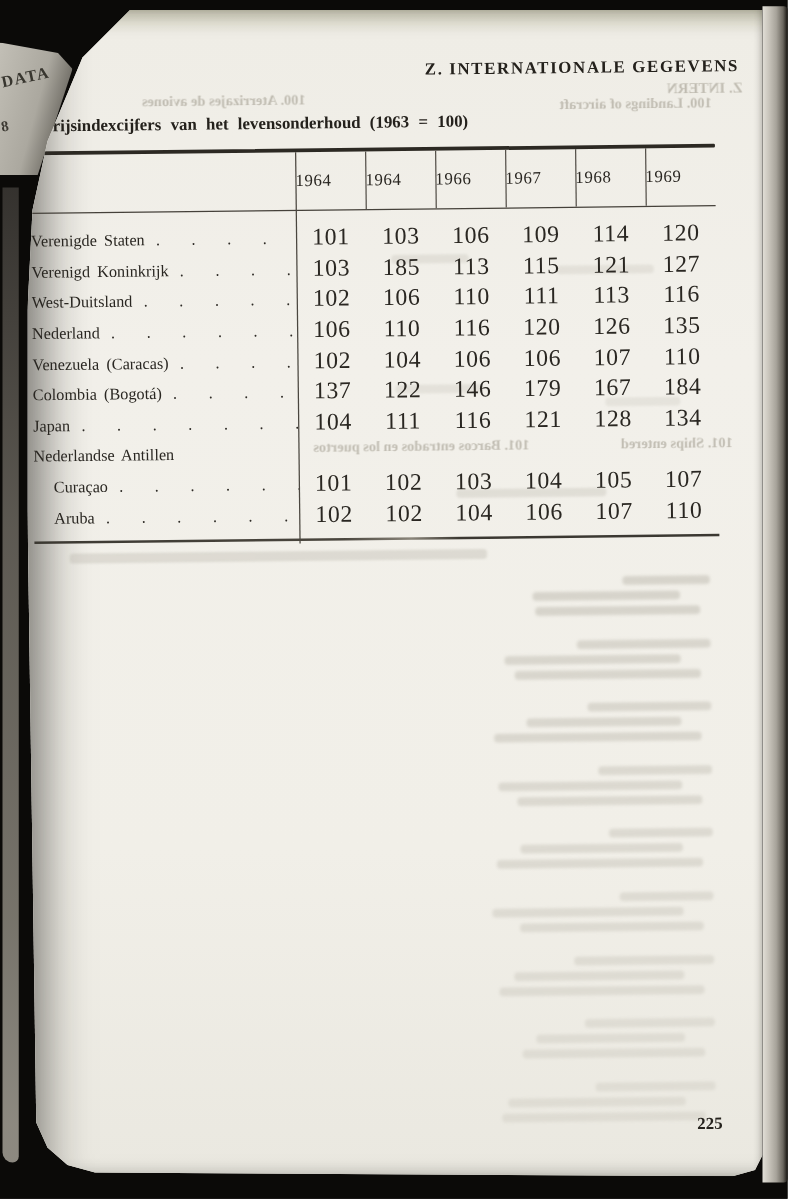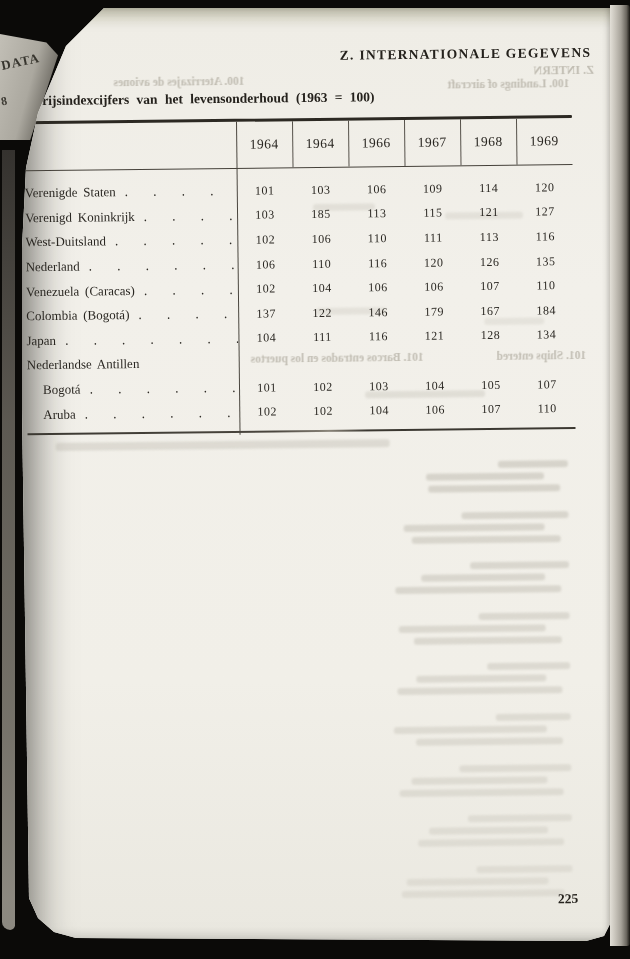--- a/index.html
+++ b/index.html
@@ -47,27 +47,27 @@
   
   .table{position:absolute;left:12px;top:110px;width:548px;height:320px;}
   .rule-top{position:absolute;left:0;top:0;width:100%;height:3px;background:#2c2923;border-radius:1px;}
   .rule-mid{position:absolute;left:0;top:49px;width:100%;height:1px;background:#45413a;}
   .rule-bottom{position:absolute;left:0;top:312px;width:100%;height:2px;
       background:linear-gradient(90deg,#3b3831 0%,#4a463e 45%,#8a857a 55%,#3b3831 62%,#3b3831 100%);}
   .vline-main{position:absolute;left:212px;top:3px;width:1px;height:313px;background:#4a463f;}
   .vline-h{position:absolute;top:3px;width:1px;height:46px;background:#55514a;}
   .thead{position:absolute;left:212px;top:3px;width:336px;height:46px;display:grid;
       grid-template-columns:repeat(6,56px);align-items:center;}
-  .th{text-align:center;font-size:13.5px;letter-spacing:.5px;color:#2a2722;}
+  .th{text-align:left;font-size:13.5px;letter-spacing:.5px;color:#2a2722;}
   .tbody{position:absolute;left:0;top:60px;width:548px;}
   .tr{display:grid;grid-template-columns:212px repeat(6,56px);height:24.6px;align-items:center;}
   .td-label{font-size:13px;white-space:nowrap;overflow:hidden;color:#2a2722;word-spacing:2.5px;}
   .td-label.indent{padding-left:16px;}
   .dots{margin-left:9px;letter-spacing:2px;color:#2e2b26;}
-  .td-val{text-align:center;font-size:12px;letter-spacing:.5px;color:#2a2722;}
+  .td-val{text-align:center;font-size:19px;letter-spacing:.5px;color:#2a2722;}
 
   .page-number{position:absolute;left:537px;top:886px;font-weight:bold;font-size:13.5px;color:#26231e;}
 
   
   .ghost{position:absolute;transform:scaleX(-1);filter:blur(.6px);color:#a49f92;opacity:.62;
       font-weight:bold;font-size:11.5px;white-space:nowrap;}
   .smudge{position:absolute;background:#aeaa9e;filter:blur(1px);border-radius:3px;opacity:.4;}
   #ghost-col{position:absolute;left:330px;top:0;width:226px;height:900px;}
   .gbar{position:absolute;background:#b2aea2;filter:blur(1.1px);border-radius:3px;}
 </style>
@@ -185,21 +185,21 @@
             <div class="tr">
               <div class="td-label"><span>Nederlandse Antillen</span></div>
               <div class="td-val"></div>
               <div class="td-val"></div>
               <div class="td-val"></div>
               <div class="td-val"></div>
               <div class="td-val"></div>
               <div class="td-val"></div>
             </div>
             <div class="tr">
-              <div class="td-label indent"><span>Bogotá</span><span class="dots">.&nbsp;&nbsp;&nbsp;.&nbsp;&nbsp;&nbsp;.&nbsp;&nbsp;&nbsp;.&nbsp;&nbsp;&nbsp;.&nbsp;&nbsp;&nbsp;.&nbsp;&nbsp;&nbsp;.&nbsp;&nbsp;&nbsp;.</span></div>
+              <div class="td-label indent"><span>Curaçao</span><span class="dots">.&nbsp;&nbsp;&nbsp;.&nbsp;&nbsp;&nbsp;.&nbsp;&nbsp;&nbsp;.&nbsp;&nbsp;&nbsp;.&nbsp;&nbsp;&nbsp;.&nbsp;&nbsp;&nbsp;.&nbsp;&nbsp;&nbsp;.</span></div>
               <div class="td-val">101</div>
               <div class="td-val">102</div>
               <div class="td-val">103</div>
               <div class="td-val">104</div>
               <div class="td-val">105</div>
               <div class="td-val">107</div>
             </div>
             <div class="tr">
               <div class="td-label indent"><span>Aruba</span><span class="dots">.&nbsp;&nbsp;&nbsp;.&nbsp;&nbsp;&nbsp;.&nbsp;&nbsp;&nbsp;.&nbsp;&nbsp;&nbsp;.&nbsp;&nbsp;&nbsp;.&nbsp;&nbsp;&nbsp;.&nbsp;&nbsp;&nbsp;.</span></div>
               <div class="td-val">102</div>

